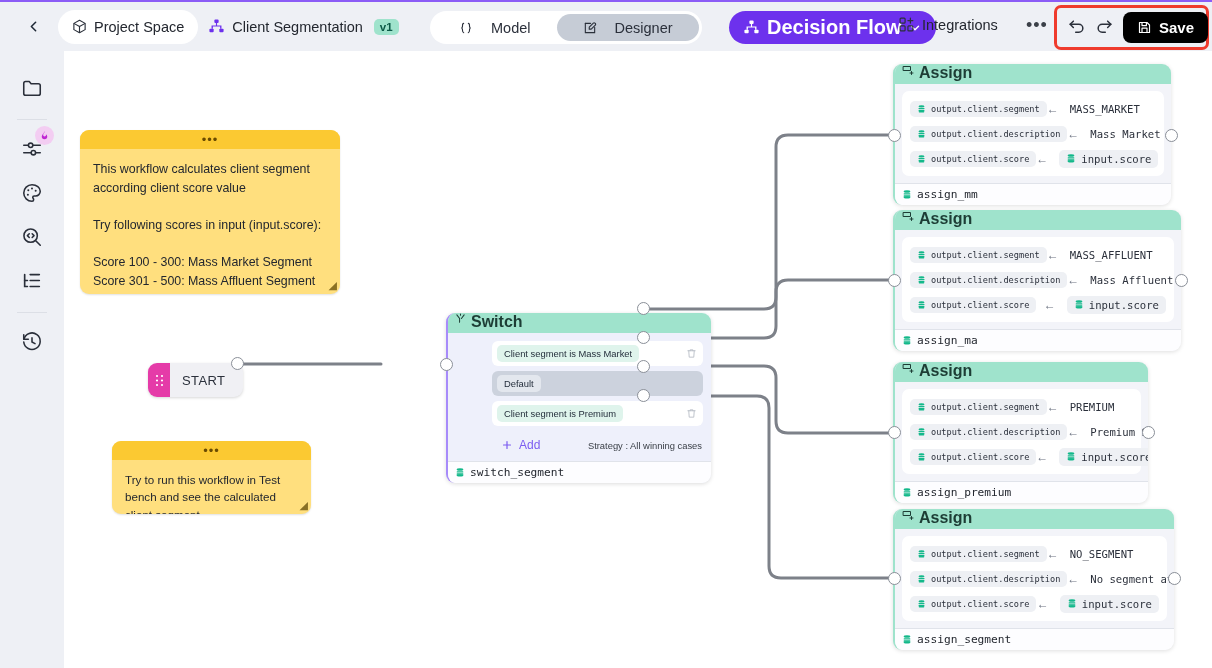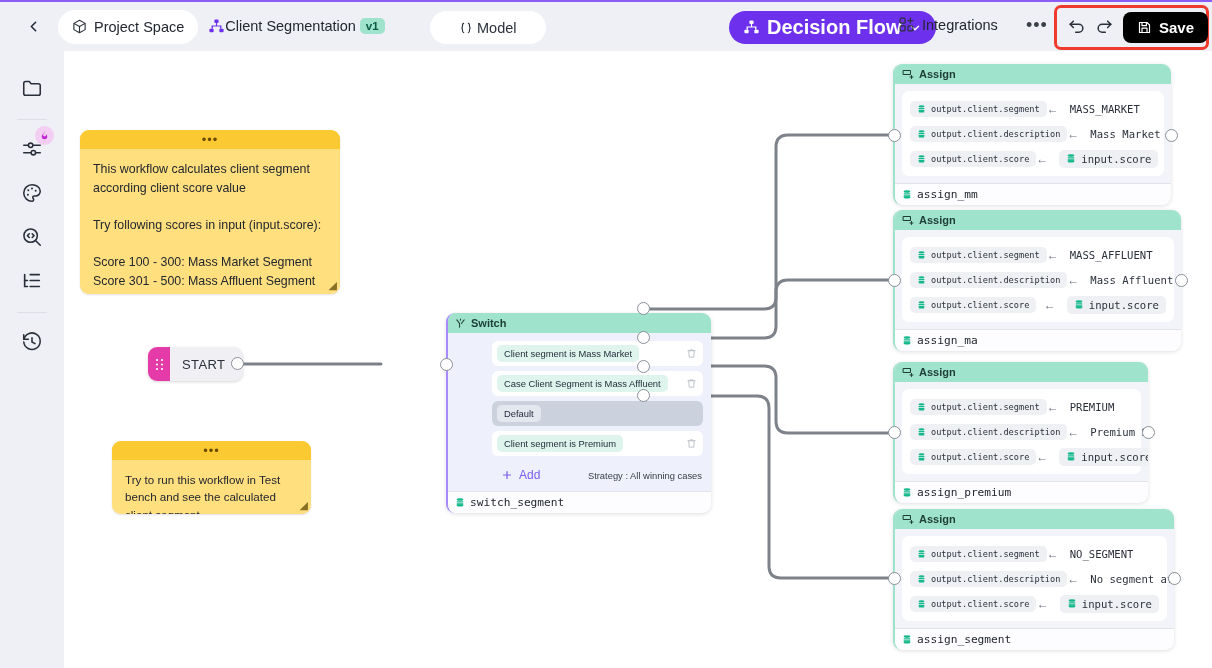--- a/index.html
+++ b/index.html
@@ -21,35 +21,35 @@
     width: 34px; height: 34px; margin-left: 16px;
     display: flex; align-items: center; justify-content: center;
     cursor: pointer; color: #1f2937;
   }
   .breadcrumb-pill {
     height: 34px; background: #ffffff; border-radius: 17px;
     display: flex; align-items: center; padding: 0 14px; margin-left: 8px;
     gap: 7px; font-size: 14.5px; color: #23272f; white-space: nowrap;
   }
   .crumb-group {
-    display: flex; align-items: flex-start; font-size: 14.5px;
+    display: flex; align-items: center; gap: 7px; font-size: 14.5px;
     color: #23272f; white-space: nowrap; margin-left: 10px;
   }
   .version-badge {
     background: #9fe3cc; color: #0c5a47; font-size: 11.5px; font-weight: bold;
     border-radius: 5px; padding: 2px 6px; margin-left: 4px;
   }
   .tab-switch {
     position: absolute; left: 430px; top: 9px; height: 33px;
     background: #ffffff; border-radius: 17px; display: flex; align-items: center;
     padding: 3px;
   }
   .tab {
     height: 27px; border-radius: 14px; display: flex; align-items: center;
-    justify-content: center; gap: 4px; padding: 0 26px; font-size: 14.5px;
+    justify-content: center; gap: 18px; padding: 0 26px; font-size: 14.5px;
     color: #2b303b; cursor: pointer; white-space: nowrap;
   }
   .tab.active { background: #c6ccd6; }
   .flow-pill {
     position: absolute; left: 729px; top: 9px; height: 33px;
     background: #6d31ed; border-radius: 17px; color: #fff;
     display: flex; align-items: center; gap: 7px; padding: 0 14px;
     font-size: 20px; font-weight: bold; cursor: pointer; white-space: nowrap;
   }
   .integrations {
@@ -142,22 +142,22 @@
   }
 
   
   .switch-node {
     position: absolute; left: 382px; top: 262px; width: 265px;
     background: #eef0fb; border-radius: 9px; overflow: hidden;
     border-left: 2.5px solid #a78bfa;
     box-shadow: 0 1px 4px rgba(0,0,0,.14);
   }
   .node-head {
-    height: 20px; background: #9fe3cc; display: flex; align-items: center;
-    gap: 5px; padding-left: 7px; font-size: 11px; font-weight: bold; color: #1d3d35;
+    height: 20px; background: #9fe3cc; display: flex; align-items: flex-start;
+    gap: 5px; padding-left: 7px; font-size: 16px; font-weight: bold; color: #1d3d35;
   }
   .switch-body { padding: 8px 8px 0 8px; }
   .case-row {
     height: 25px; background: #ffffff; border-radius: 6px; margin-bottom: 5px;
     display: flex; align-items: center; padding: 0 6px 0 5px; position: relative; margin-left: 36px;
   }
   .case-row.default { background: #ccd2dd; }
   .case-chip {
     background: #dff4ec; border-radius: 5px; padding: 3px 7px; font-size: 9.4px;
     color: #1f2937; white-space: nowrap;
@@ -234,20 +234,28 @@
     </div>
 
     <div class="tab-switch">
       <div class="tab">
         <svg width="14" height="14" viewBox="0 0 24 24" fill="none" stroke="#2b303b" stroke-width="1.9" stroke-linecap="round">
             <path d="M8 4c-2 0-2 3-2 4s0 4-2 4c2 0 2 3 2 4s0 4 2 4"></path>
             <path d="M16 4c2 0 2 3 2 4s0 4 2 4c-2 0-2 3-2 4s0 4-2 4"></path>
           </svg>
         <span>Model</span>
       </div>
+      <div class="tab active">
+        <svg width="14" height="14" viewBox="0 0 24 24" fill="none" stroke="#2b303b" stroke-width="1.9" stroke-linecap="round" stroke-linejoin="round">
+            <path d="M4 4h9"></path>
+            <path d="M4 4v16h16v-9"></path>
+            <path d="M20.4 3.6a1.9 1.9 0 0 0-2.7 0l-7 7V14h3.4l7-7a1.9 1.9 0 0 0 0-2.7z"></path>
+          </svg>
+        <span>Designer</span>
+      </div>
     </div>
 
     <div class="flow-pill">
       <svg width="17" height="17" viewBox="0 0 24 24" fill="#ffffff">
           <rect x="9" y="2" width="6" height="5.2" rx="1.4"></rect>
           <rect x="2" y="15" width="6" height="5.2" rx="1.4"></rect>
           <rect x="16" y="15" width="6" height="5.2" rx="1.4"></rect>
           <path d="M11.2 7.2v3.3H5v4.5h1.9v-3.1h10.2v3.1H19v-4.5h-6.2V7.2z"></path>
         </svg>
       <span>Decision Flow</span>
@@ -375,21 +383,21 @@
 Default: No segment</div>
       <span class="resize-grip">◢</span>
     </div>
 
     <div class="note" style="left:48px; top:390px; width:199px; height:73px;">
       <div class="note-head">•••</div>
       <div class="note-body" style="font-size:11.6px;">Try to run this workflow in Test bench and see the calculated client segment</div>
       <span class="resize-grip">◢</span>
     </div>
 
-    <div class="start-node" style="left:84px; top:296px;">
+    <div class="start-node" style="left:84px; top:312px;">
       <span class="start-grip">
         <svg width="9" height="13" viewBox="0 0 9 13" fill="#ffffff">
             <circle cx="2" cy="2" r="1.1"></circle>
             <circle cx="7" cy="2" r="1.1"></circle>
             <circle cx="2" cy="6.5" r="1.1"></circle>
             <circle cx="7" cy="6.5" r="1.1"></circle>
             <circle cx="2" cy="11" r="1.1"></circle>
             <circle cx="7" cy="11" r="1.1"></circle>
           </svg>
       </span>
@@ -402,30 +410,20 @@
         <svg width="11" height="11" viewBox="0 0 24 24" fill="none" stroke="#1d3d35" stroke-width="2.2" stroke-linecap="round">
             <path d="M4 4l6 8v8"></path>
             <path d="M20 4l-6 8"></path>
             <path d="M12 2v3"></path>
           </svg>
         <span>Switch</span>
       </div>
       <div class="switch-body">
         <div class="case-row">
           <span class="case-chip">Client segment is Mass Market</span>
-          <span class="trash">
-            <svg width="11" height="11" viewBox="0 0 24 24" fill="none" stroke="currentColor" stroke-width="2" stroke-linecap="round">
-                <path d="M4 6h16"></path>
-                <path d="M9 6V4h6v2"></path>
-                <path d="M6 6l1 14h10l1-14"></path>
-              </svg>
-          </span>
-        </div>
-        <div class="case-row">
-          <span class="case-chip">Case Client Segment is Mass Affluent</span>
           <span class="trash">
             <svg width="11" height="11" viewBox="0 0 24 24" fill="none" stroke="currentColor" stroke-width="2" stroke-linecap="round">
                 <path d="M4 6h16"></path>
                 <path d="M9 6V4h6v2"></path>
                 <path d="M6 6l1 14h10l1-14"></path>
               </svg>
           </span>
         </div>
         <div class="case-row default">
           <span class="case-chip">Default</span>

